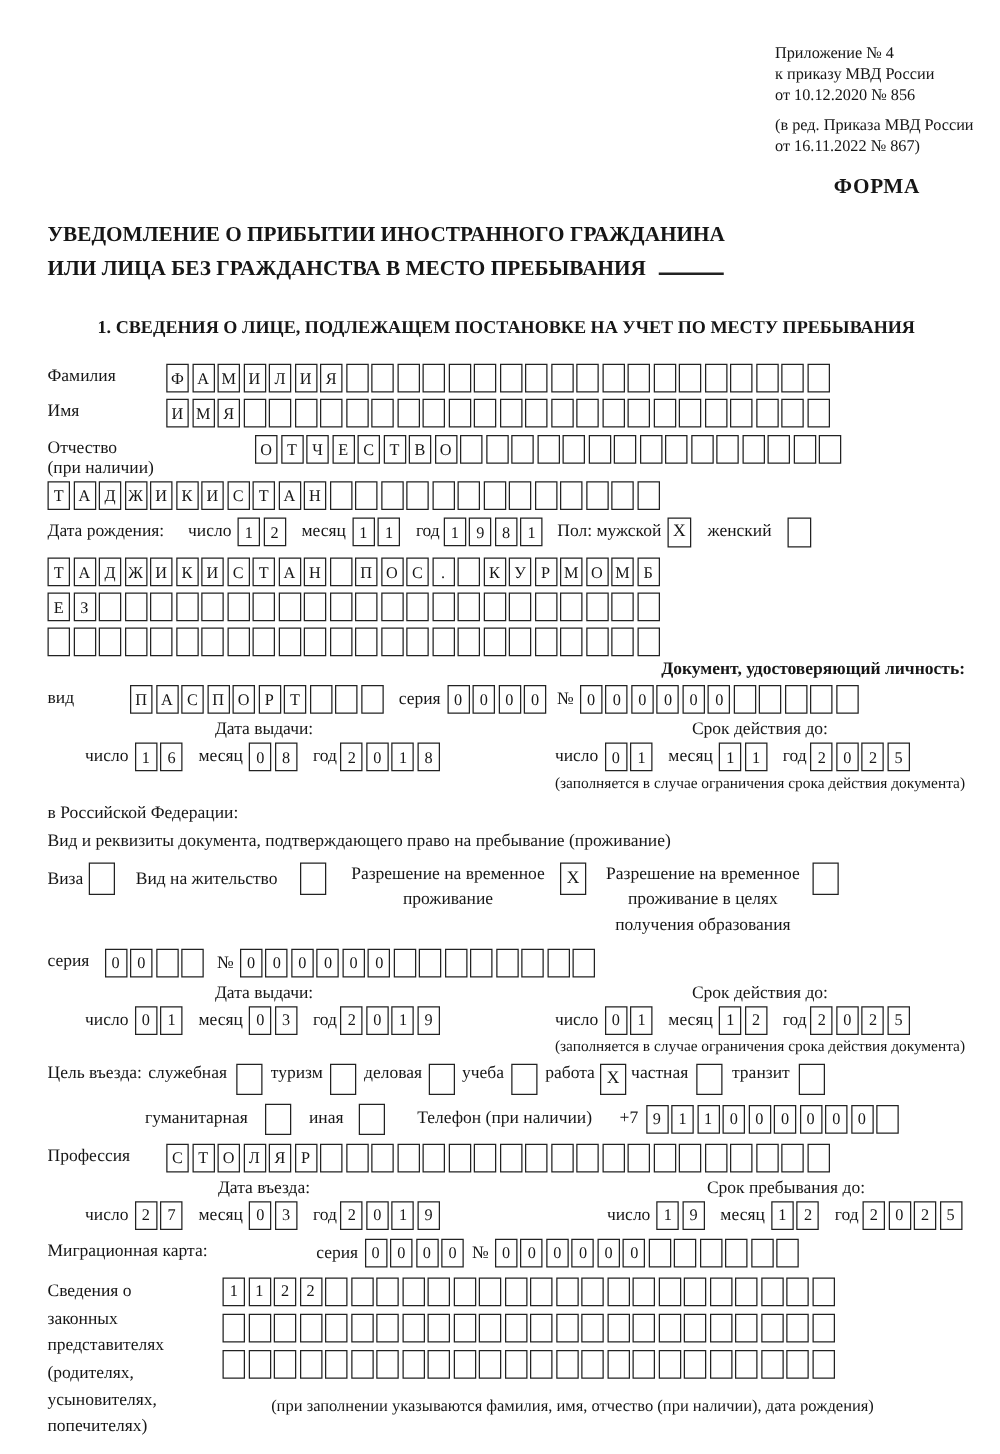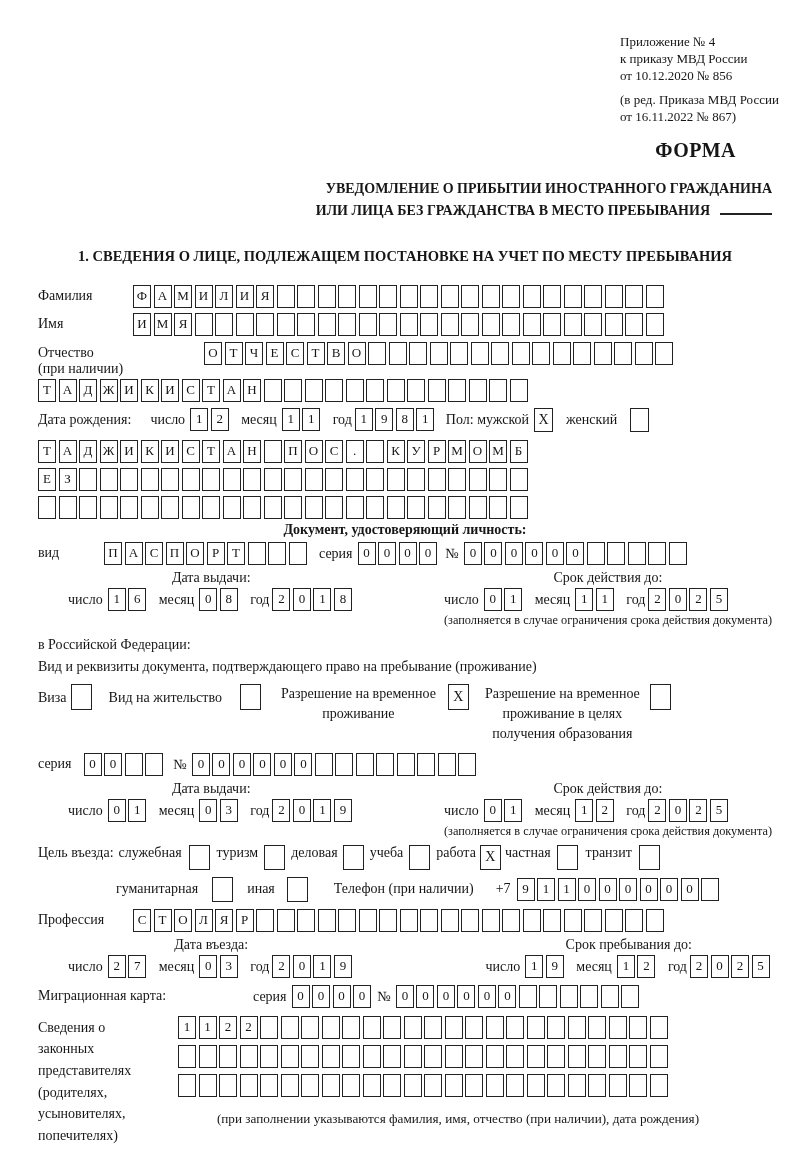--- a/index.html
+++ b/index.html
@@ -18,32 +18,32 @@
   }
   
   .checkbox {
     width:21px; height:26px; border:1.5px solid #222; display:inline-flex;
     align-items:center; justify-content:center; font-size:14px; flex:0 0 auto; background:#fff;
   }
   .frow { display:flex; align-items:flex-start; }
   .flabel { flex:0 0 auto; padding-top:3px; }
   .hdr-block { margin-left:582px; width:190px; line-height:1.3; font-size:13px; }
   .hdr-block .grp2 { margin-top:7px; }
-  .forma { text-align:right; font-weight:bold; font-size:20px; margin:14px 36px 12px 0; letter-spacing:.5px; }
-  .title { text-align:right; font-weight:bold; font-size:14px; line-height:1.55; margin-top:16px; }
+  .forma { text-align:right; font-weight:bold; font-size:17px; margin:14px 36px 12px 0; letter-spacing:.5px; }
+  .title { text-align:left; font-weight:bold; font-size:17px; line-height:1.55; margin-top:16px; }
   .blankline { display:inline-block; width:52px; border-bottom:2px solid #222; height:1em; margin-left:10px; vertical-align:baseline; }
   .sect1 { text-align:center; font-weight:bold; font-size:14.5px; margin-top:26px; margin-bottom:20px; }
   .dlabel { margin:4px 5px 0 10px; flex:0 0 auto; }
   .dlabel.first { margin-left:0; }
   .datecols { display:flex; margin-top:5px;justify-content:space-between; }
   .datecol { text-align:center; }
   .datecol .dategroup { display:flex; align-items:flex-start; margin-top:2px; }
   .datecap { font-size:14px; }
   .datenote { font-size:12.3px; margin-top:2px; white-space:nowrap; }
-  .dochdr { text-align:center; font-weight:bold; font-size:14px; margin:3px 0 4px 0; }
+  .dochdr { text-align:right; font-weight:bold; font-size:14px; margin:3px 0 4px 0; }
   .optlines { text-align:center; line-height:1.45; }
   .mb5 { margin-bottom:5px; }
   .mb6 { margin-bottom:6px; }
   .note-bottom { font-size:13.2px; margin:4px 0 0 150px; text-align:center; width:600px; }
 </style>
 </head>
 <body>
 
 <div class="page">
 

